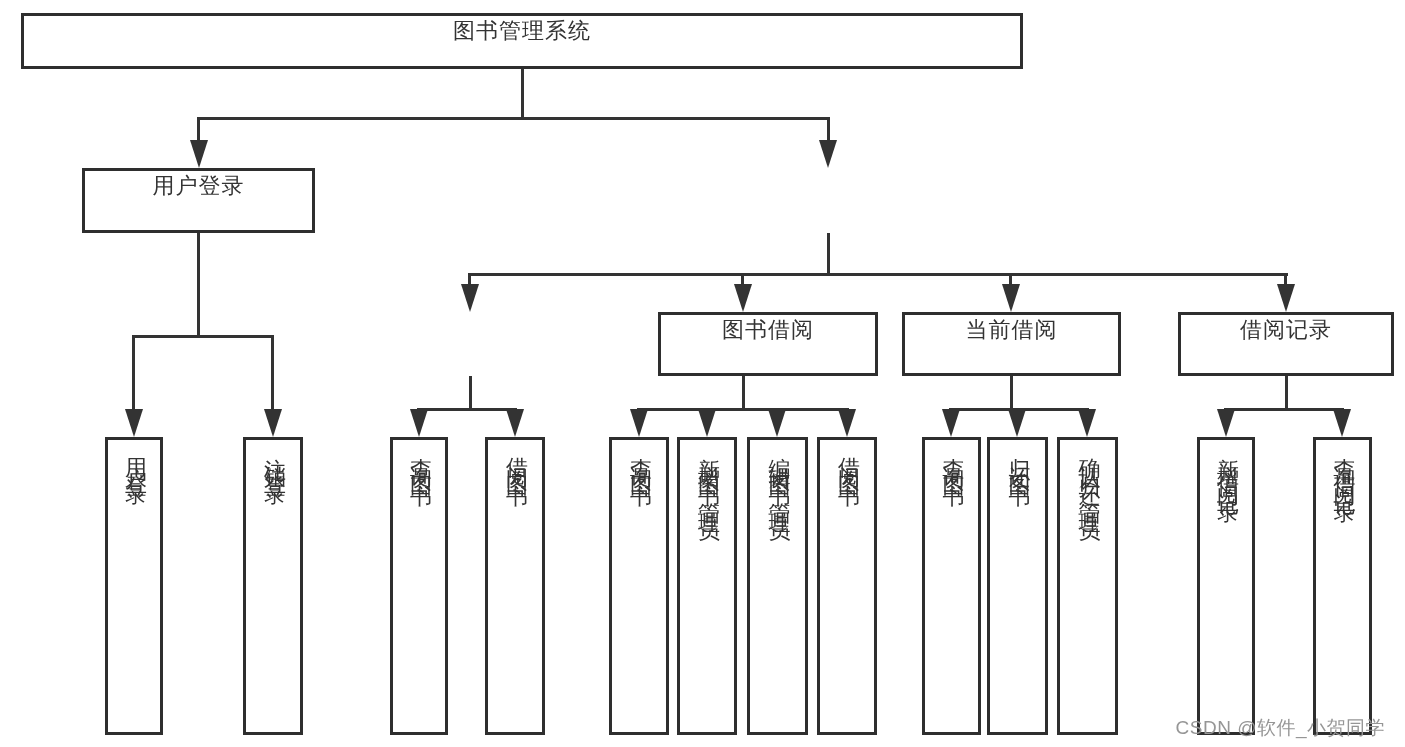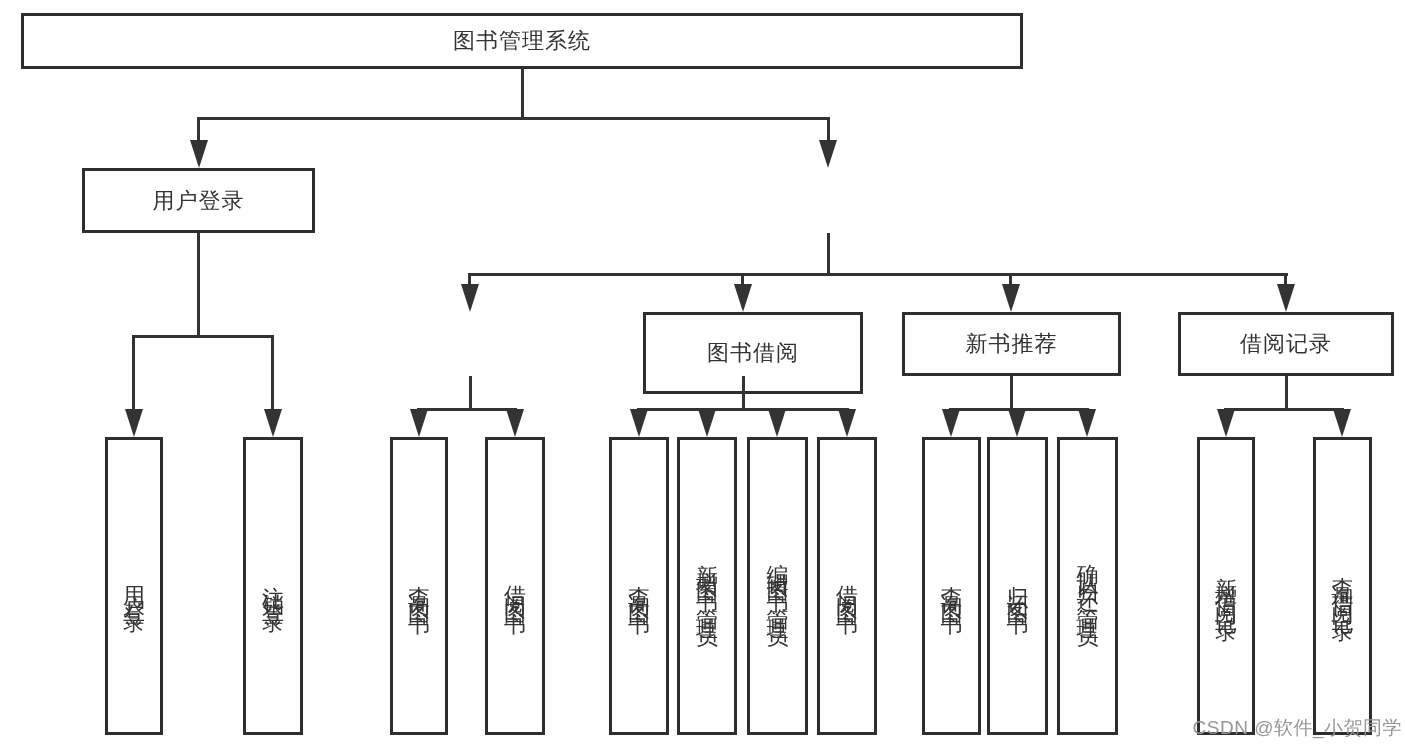--- a/index.html
+++ b/index.html
@@ -9,24 +9,25 @@
     width:1405px;height:747px;
     background:var(--bg,#fff);
     overflow:hidden;
   }
   .node{
     position:absolute;
     box-sizing:border-box;
     background:var(--bg,#fff);
     border:3px solid var(--border,#2e2e2e);
     color:var(--text,#333);
-    display:flex;align-items:center;justify-content:center;
+    display:flex;align-items:flex-start;justify-content:center;
     font-size:22px;
     letter-spacing:1px;
     white-space:nowrap;
+    font-family:Liberation Mono, monospace;
   }
   .leaf{
     font-size:22px;
   }
   .leaf .vtext{
     writing-mode:vertical-rl;
     text-orientation:mixed;
     letter-spacing:9px;
     line-height:1;
   }
@@ -34,21 +35,21 @@
   .hline{height:3px;}
   .vline{width:3px;}
   .arrow{
     position:absolute;width:0;height:0;
     border-left:9px solid transparent;
     border-right:9px solid transparent;
     border-top:28px solid var(--line,#333);
   }
   .watermark{
     position:absolute;
-    right:3px;bottom:6px;
+    right:20px;bottom:6px;
     font-size:19px;
     color:var(--wm,#969696);
     letter-spacing:0.5px;
     white-space:nowrap;
   }
 </style>
 </head>
 <body>
 
 <div class="stage">
@@ -79,25 +80,25 @@
   <div class="hline" style="left:468px;top:273px;width:820px;"></div>
   <div class="vline" style="left:468px;top:273px;height:14px;"></div>
   <div class="vline" style="left:741px;top:273px;height:14px;"></div>
   <div class="vline" style="left:1009px;top:273px;height:14px;"></div>
   <div class="vline" style="left:1284px;top:273px;height:14px;"></div>
   <div class="arrow" style="left:461px;top:284px;"></div>
   <div class="arrow" style="left:734px;top:284px;"></div>
   <div class="arrow" style="left:1002px;top:284px;"></div>
   <div class="arrow" style="left:1277px;top:284px;"></div>
 
-  <div class="node" style="left:643px;top:312px;width:220px;height:82px;">
+  <div class="node" style="left:658px;top:312px;width:220px;height:64px;">
     <span>图书借阅</span>
   </div>
   <div class="node" style="left:902px;top:312px;width:219px;height:64px;">
-    <span>新书推荐</span>
+    <span>当前借阅</span>
   </div>
   <div class="node" style="left:1178px;top:312px;width:216px;height:64px;">
     <span>借阅记录</span>
   </div>
 
   <div class="vline" style="left:469px;top:376px;height:35px;"></div>
   <div class="hline" style="left:417px;top:408px;width:100px;"></div>
   <div class="arrow" style="left:410px;top:409px;"></div>
   <div class="arrow" style="left:506px;top:409px;"></div>
 

